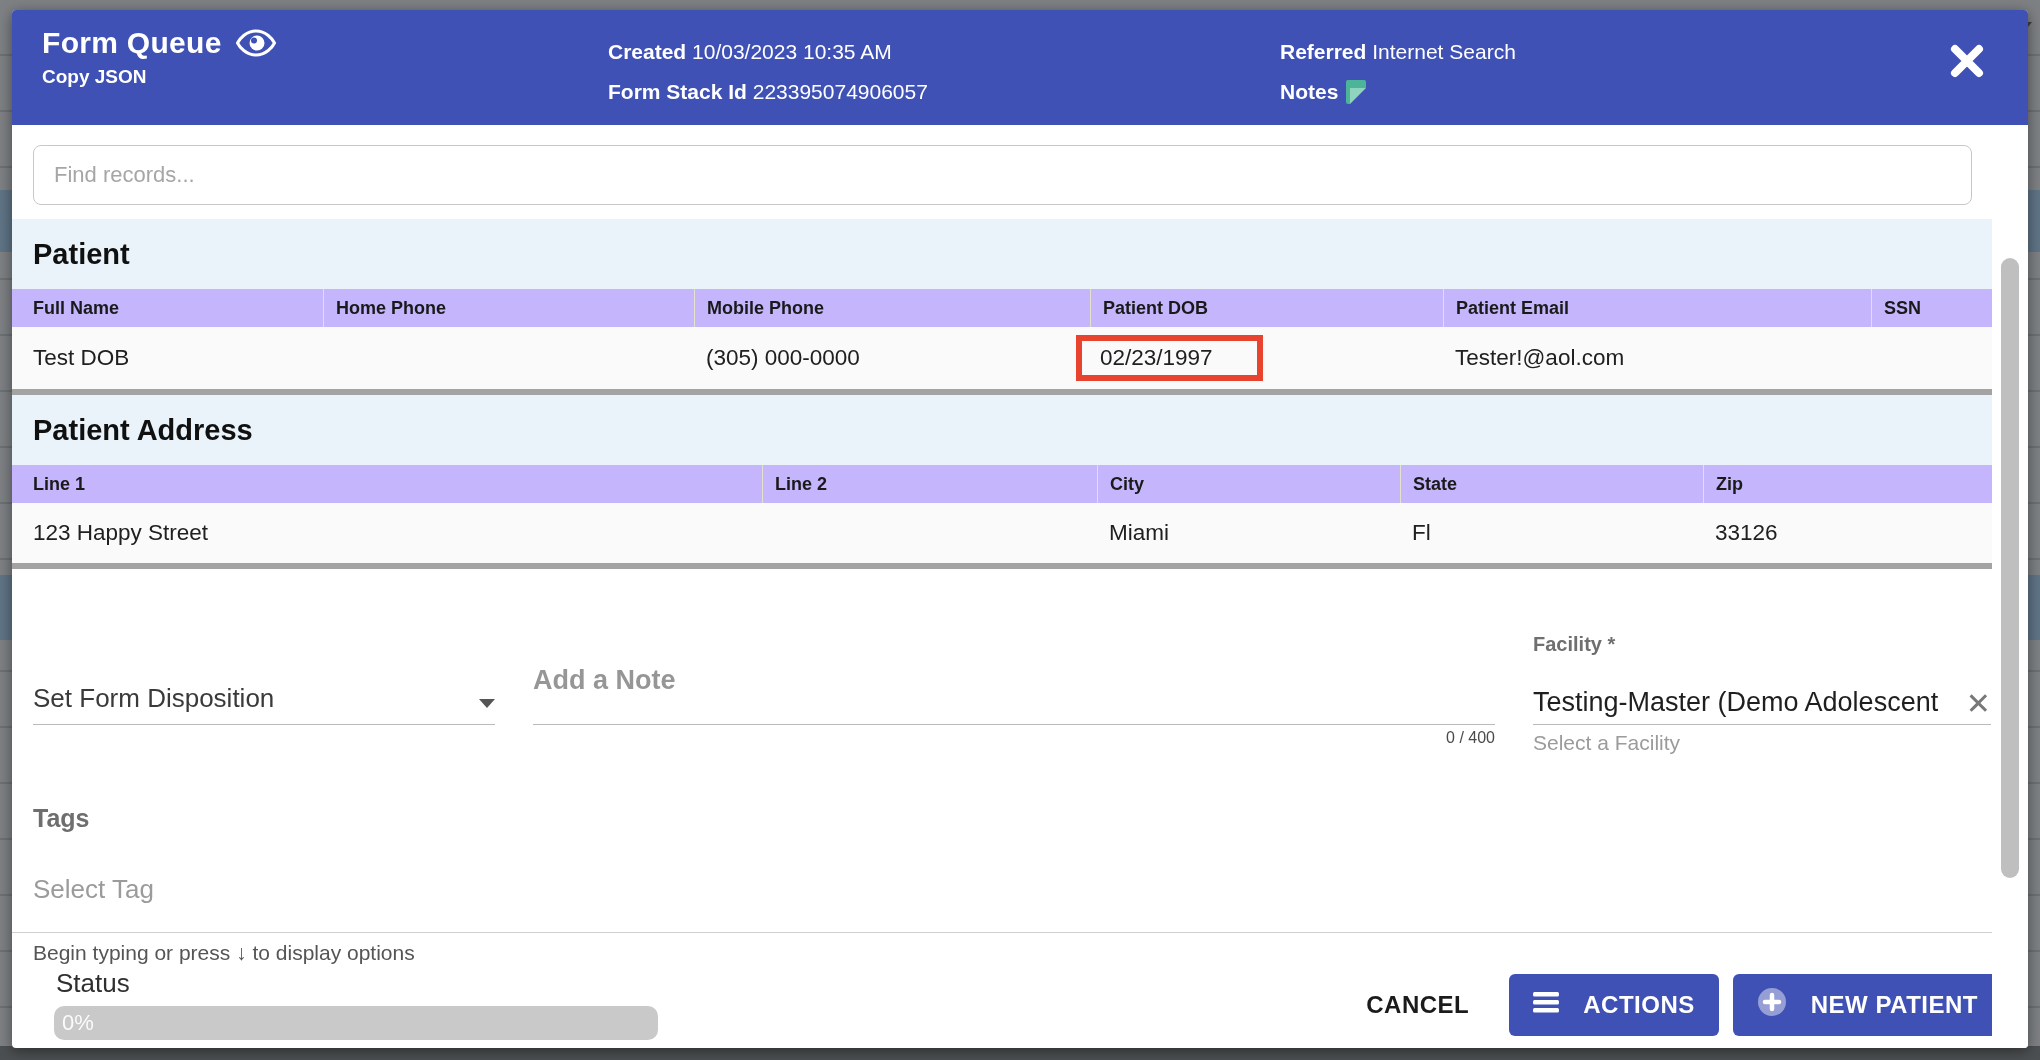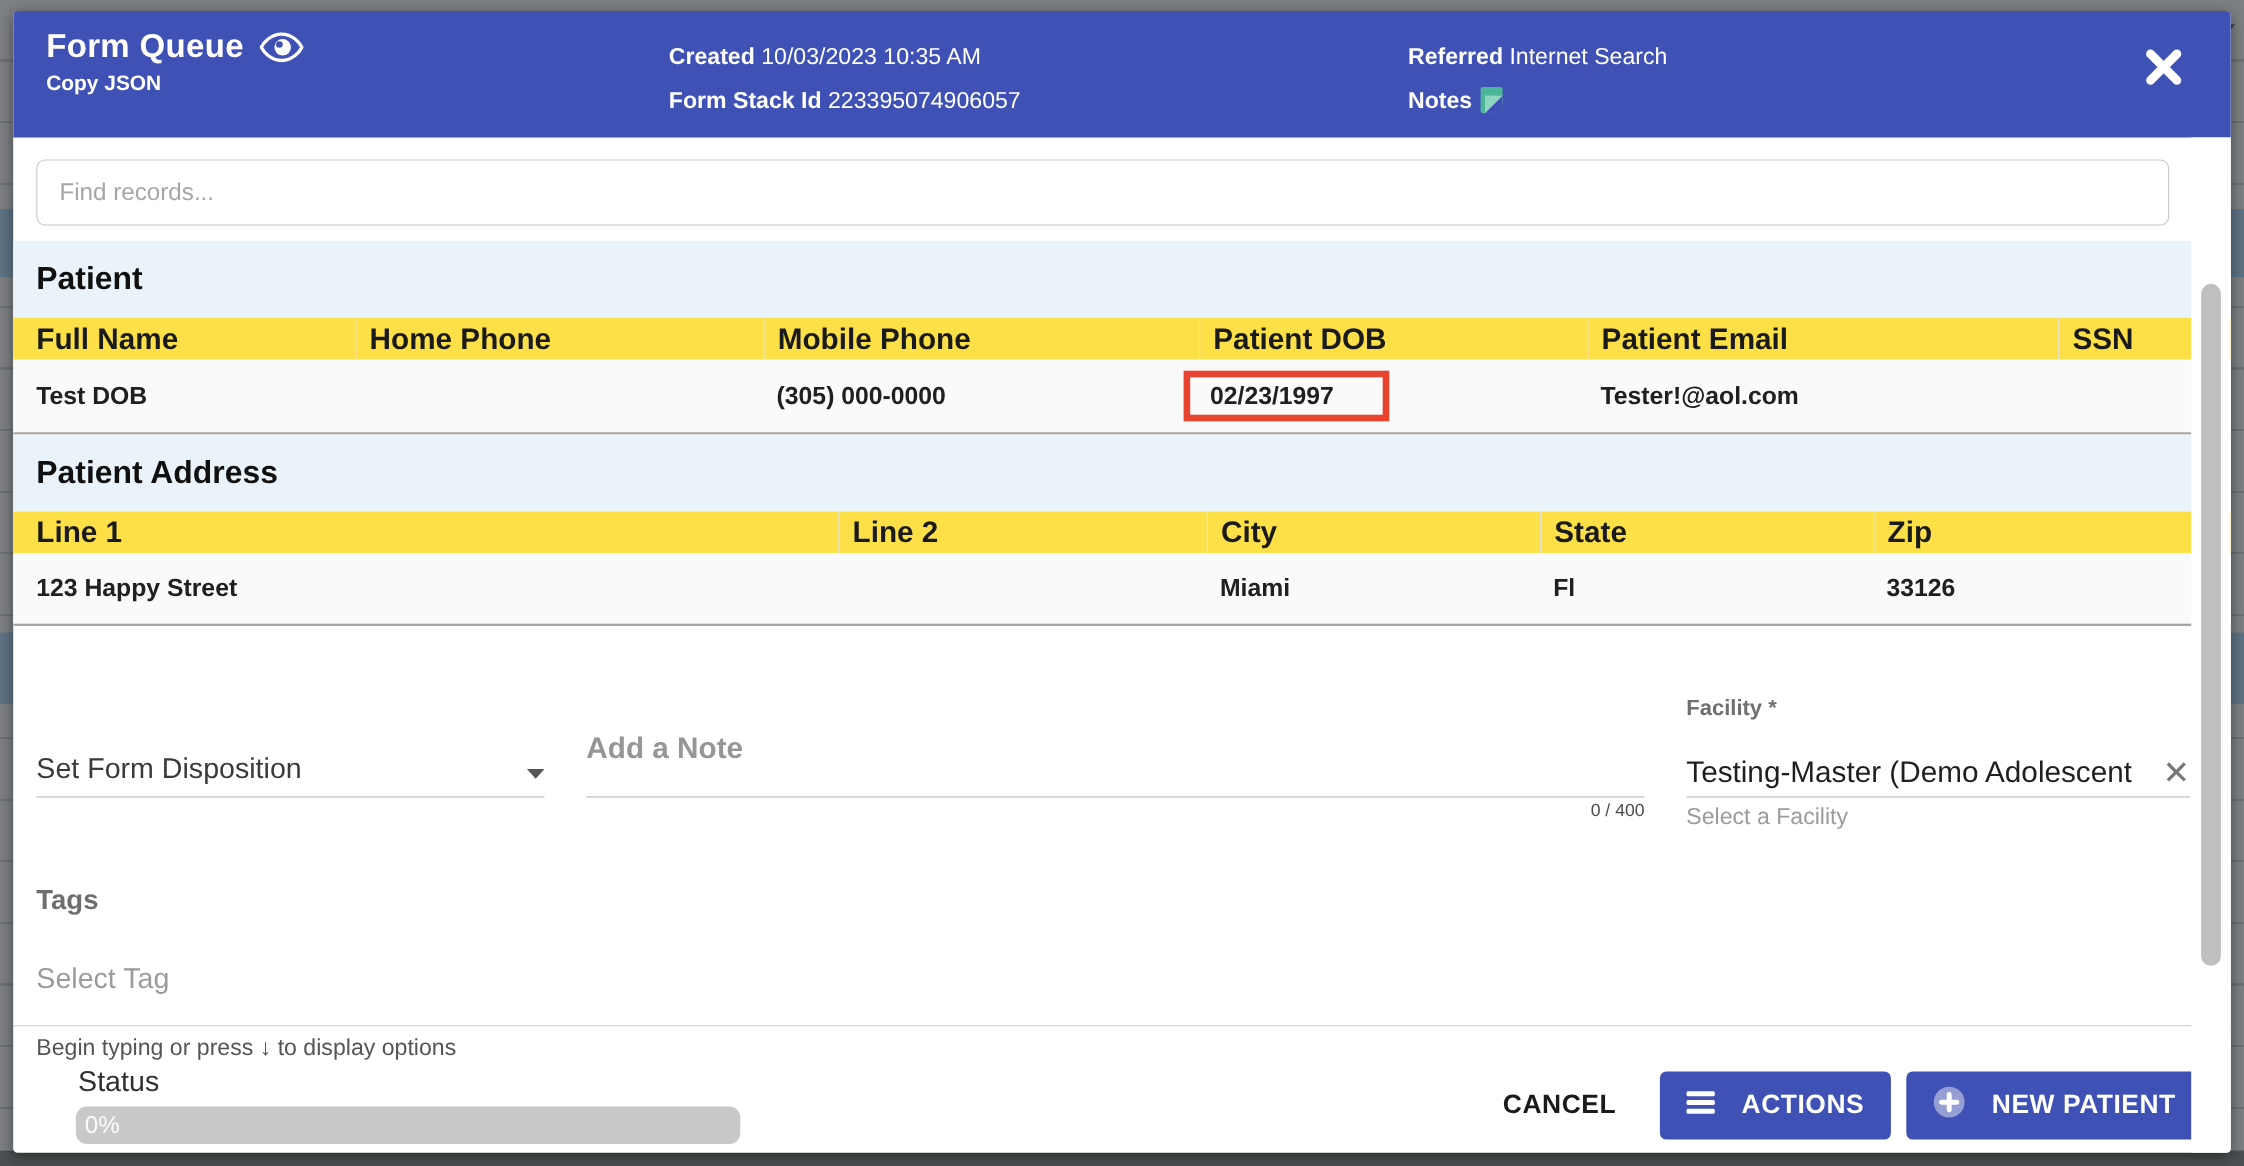--- a/index.html
+++ b/index.html
@@ -54,22 +54,22 @@
   .search-input {
     width:100%; height:60px; border:1.5px solid #c8c8c8; border-radius:8px;
     font-size:22px; color:#3a3a3a; padding:0 20px; outline:none;
     font-family:"Liberation Sans","DejaVu Sans",sans-serif;
   }
   .search-input::placeholder { color:#a6a6a6; }
   .section-band {
     height:70px; background:#e9f3f9; display:flex; align-items:center;
     padding-left:21px; font-size:29px; font-weight:bold; color:#101010;
   }
-  .tbl-head { display:grid; background:#fde047; height:38px; font-size:27px; font-weight:bold; color:#1a1a1a; }
-  .tbl-row  { display:grid; background:#fafafa; border-bottom:2px solid #a3a3a3; font-size:22.5px; color:#202020;font-weight:bold; }
+  .tbl-head { display:grid; background:#c4b5fd; height:38px; font-size:18px; font-weight:bold; color:#1a1a1a; }
+  .tbl-row  { display:grid; background:#fafafa; border-bottom:6px solid #a3a3a3; font-size:22.5px; color:#202020; }
   .grid-patient { grid-template-columns:311px 371px 396px 353px 428px 1fr; }
   .grid-address { grid-template-columns:750px 335px 303px 303px 1fr; }
   .tbl-head > div, .tbl-row > div { display:flex; align-items:center; padding-left:12px; overflow:visible; }
   .tbl-head > div { border-left:1px solid #e6e1cb; }
   .tbl-head > div:first-child { border-left:none; padding-left:21px; }
   .tbl-row  > div:first-child { padding-left:21px; }
   .row-patient { height:68px; }
   .row-address { height:66px; }
   .dob-cell { padding-left:0 !important; }
   .dob-box {
@@ -102,21 +102,21 @@
     font-size:27px; color:#1f1f1f; white-space:nowrap; overflow:hidden; max-width:412px;
   }
   .facility-clear { font-size:30px; color:#787878; line-height:28px; cursor:pointer; font-weight:400; }
   .facility-hint { position:absolute; left:1521px; top:162px; font-size:21px; color:#9b9b9b; }
   
   .tags-label { margin:50px 0 0 21px; font-size:25px; font-weight:bold; color:#6e6e6e; height:30px; }
   .tags-ph { margin:40px 0 0 21px; font-size:26px; color:#9b9b9b; height:32px; cursor:text; }
   .tags-line { margin-top:26px; border-top:1px solid #cfcfcf; }
   .tags-helper { padding:8px 0 0 21px; font-size:21px; color:#555; }
   
-  .bottom-row { position:absolute; left:17px; right:0; bottom:0; height:80px; }
+  .bottom-row { position:absolute; left:2px; right:0; bottom:0; height:80px; }
   .status-label { position:absolute; left:42px; top:0; font-size:26px; color:#2f2f2f; }
   .progress {
     position:absolute; left:40px; top:38px; width:604px; height:34px;
     background:#c9c9c9; border-radius:10px; overflow:hidden;
   }
   .progress-text { font-size:22px; color:#fbfbfb; line-height:34px; padding-left:8px; }
   .footer { position:absolute; right:26px; top:6px; display:flex; align-items:center; gap:14px; }
   .cancel-btn {
     background:none; border:none; font-size:24px; font-weight:600; color:#1b1b1b;
     letter-spacing:.5px; margin-right:26px; cursor:pointer;

